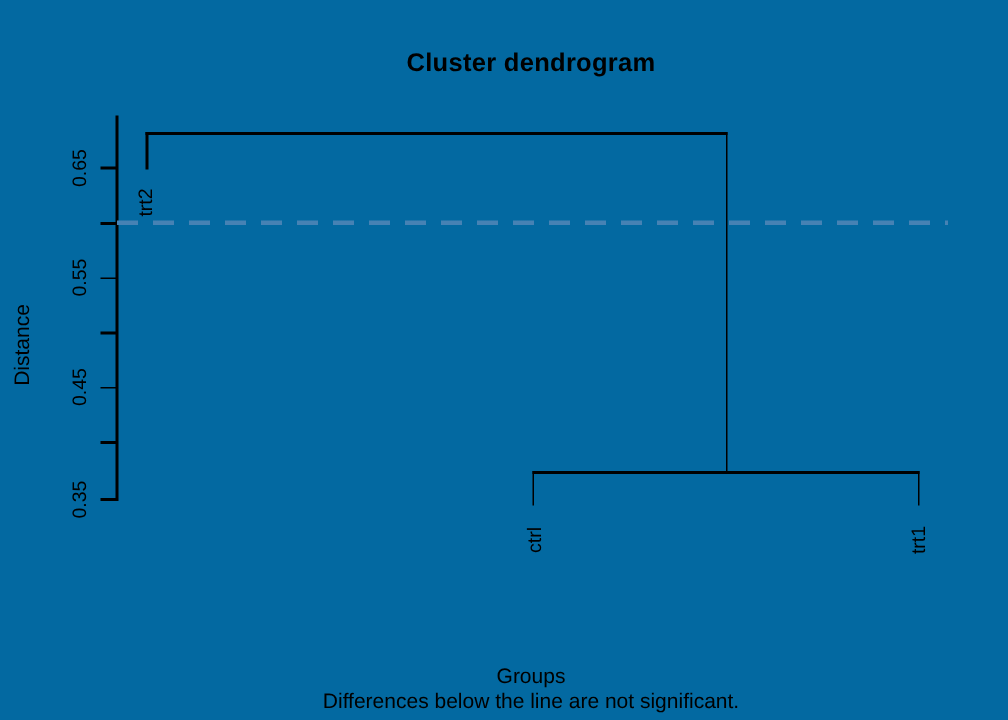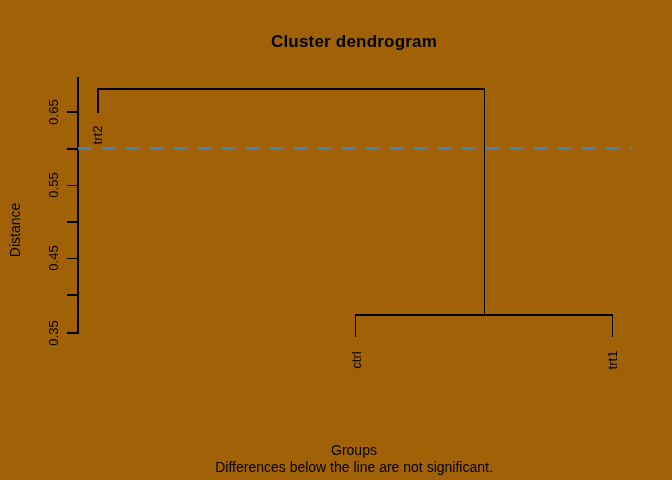--- a/index.html
+++ b/index.html
@@ -1,20 +1,20 @@
 <!DOCTYPE html>
 <html><head>
 <meta charset="utf-8">
 <style>
   html,body { margin:0; padding:0; background:#ffffff; }
   .canvas {
     position: relative;
     width: 672px;
     height: 480px;
-    background: #a16207;
+    background: #0369a1;
     font-family: "Liberation Sans", sans-serif;
     color: #000000;
     overflow: hidden;
   }
   .abs { position: absolute; }
   .blk { background: #000000; }
   .rot {
     position: absolute;
     white-space: nowrap;
     transform: translate(-50%, -50%) rotate(-90deg);

